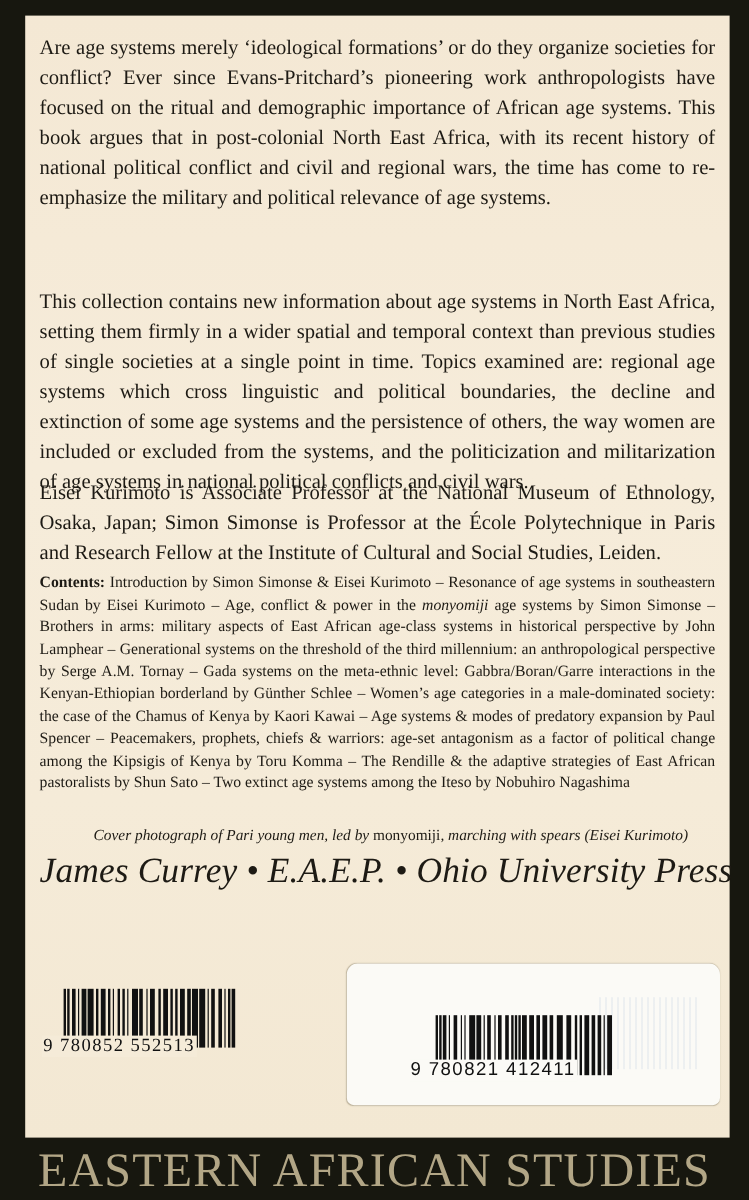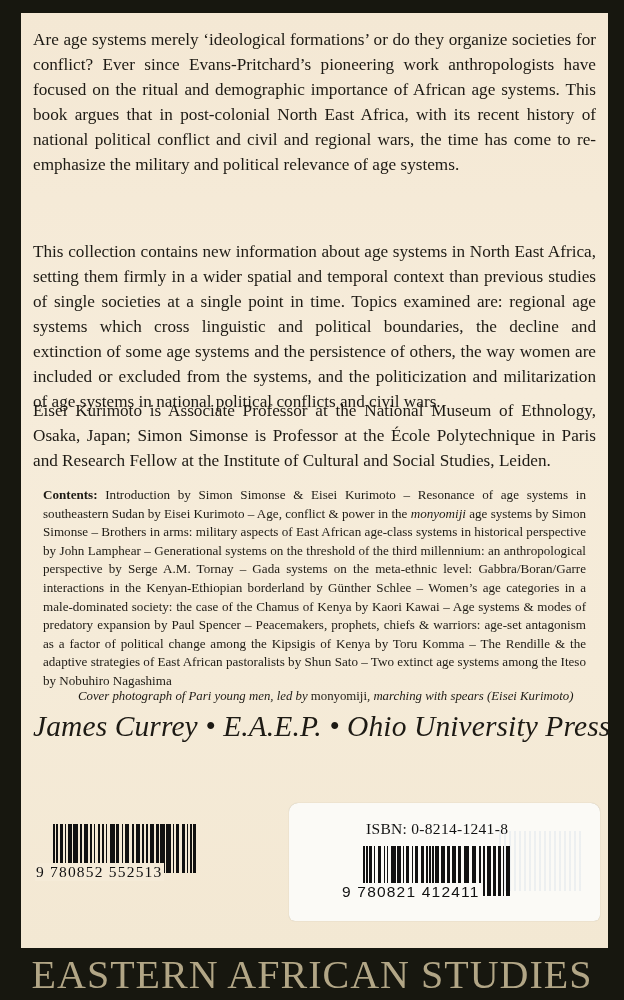--- a/index.html
+++ b/index.html
@@ -19,21 +19,21 @@
     color: #1d1a14;
     text-align: justify;
     margin-left: 45px;
   }
   .p-main { font-size: 17.2px; line-height: 25px; margin: 0; }
   #p1 { top: 14px; }
   #p2 { top: 158px; }
   #p3 { top: 226px; }
   #p4 { top: 385px; }
   .bold { font-weight: normal; }
-  #contents { top: 463px; font-size: 13.1px; line-height: 18.6px; margin: 10px; }
+  #contents { top: 463px; font-size: 13.1px; line-height: 18.6px; margin: 0; }
   #contents .label { font-weight: bold; }
   #cover { top: 663px; font-size: 12.8px; font-style: italic; text-align: left; }
   #cover .roman { font-style: normal; }
   #publishers {
     position: absolute; left: 12px; top: 697px; width: 575px;
     font-size: 29.5px; font-style: italic; color: #1d1a14; white-space: nowrap;
     letter-spacing: 0.1px;
   }
   .barcode { position: absolute; }
   .barcode .bars { display: flex; align-items: flex-start; height: 100%; }
@@ -149,21 +149,20 @@
         <div class="bar" style="width: 1.5px;"></div>
         <div class="gap" style="width: 1.5px;"></div>
         <div class="bar" style="width: 2.5px;"></div>
         <div class="gap" style="width: 1.5px;"></div>
       </div>
     </div>
   <div id="isbn-left-digits">9 780852 552513</div>
 
   <div class="sticker">
     <div class="ghost-print"></div>
-    <div id="isbn-label">ISBN: 0-8214-1241-8</div>
     <div class="barcode" id="barcode-right">
         <div class="bars">
           <div class="bar" style="width: 1.5px;"></div>
           <div class="gap" style="width: 1.5px;"></div>
           <div class="bar" style="width: 1.5px;"></div>
           <div class="gap" style="width: 1.5px;"></div>
           <div class="bar" style="width: 2.5px;"></div>
           <div class="gap" style="width: 2px;"></div>
           <div class="bar" style="width: 1.5px;"></div>
           <div class="gap" style="width: 3px;"></div>

